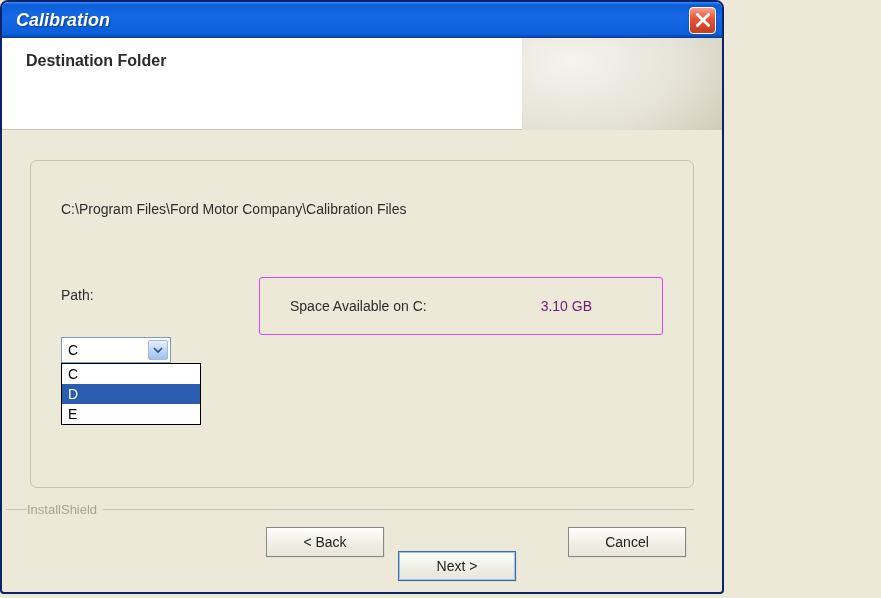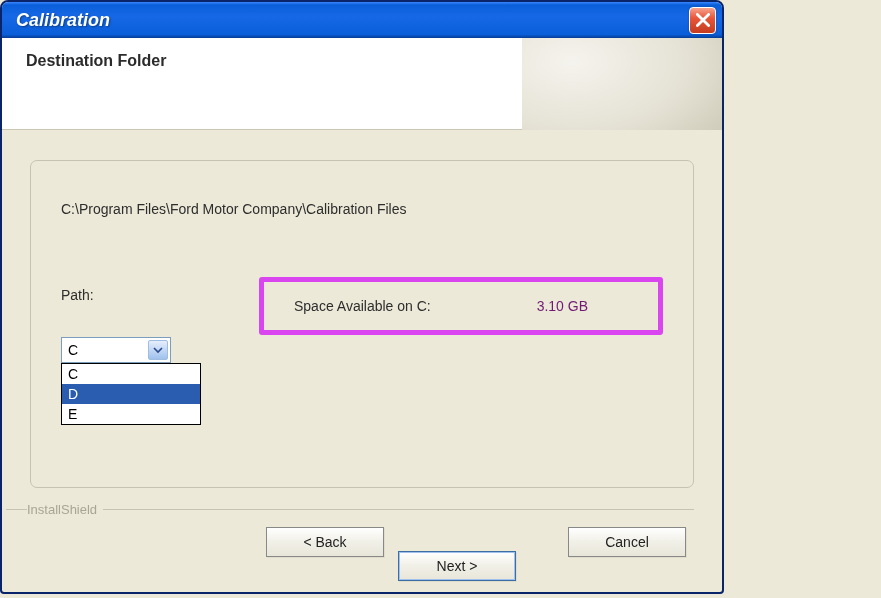--- a/index.html
+++ b/index.html
@@ -162,21 +162,21 @@
       background: #2a5db0;
       color: #fff;
     }
     .right-col {
       flex: 1;
       display: flex;
       flex-direction: column;
       gap: 26px;
     }
     .info-box {
-      border: 5px solid #d946ef;
+      border: 1px solid #d946ef;
       border-radius: 3px;
       height: 58px;
       display: flex;
       align-items: center;
       padding: 0 30px;
       justify-content: space-between;
       background: #ece9d8;
     }
     .info-box .label { color: #2d2d2d; font-size: 14px; }
     .info-box .value { color: #701a75; font-size: 14px; margin-right: 40px; }

